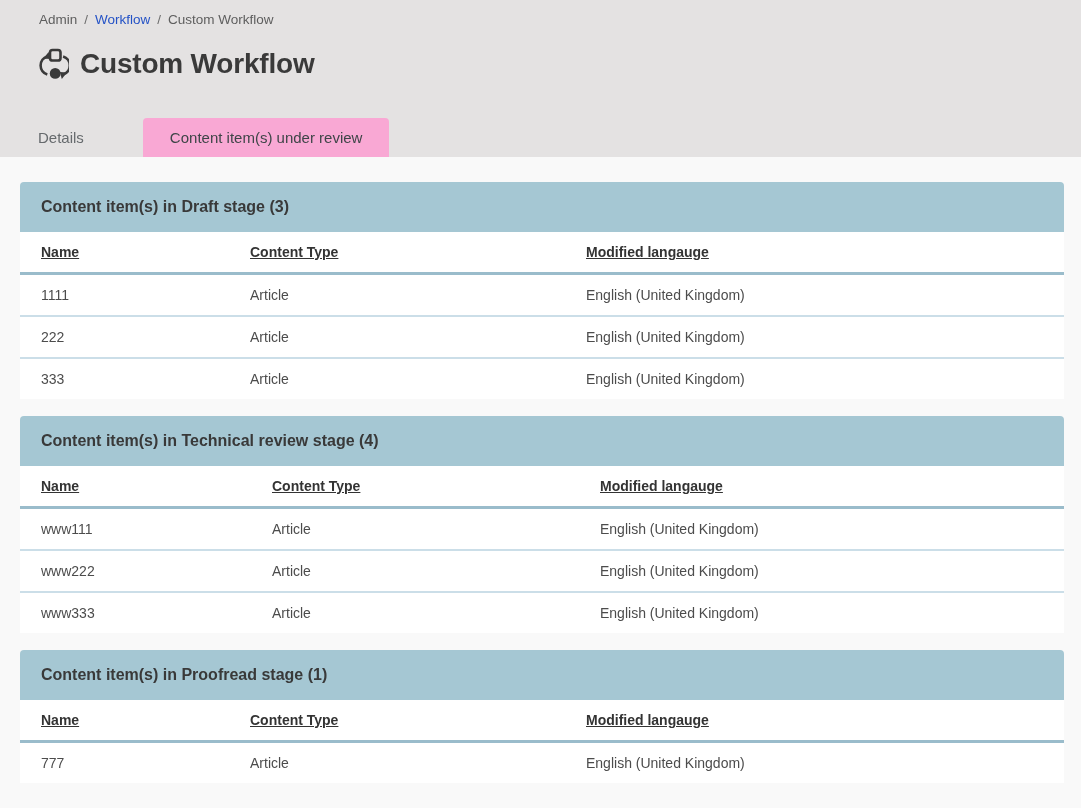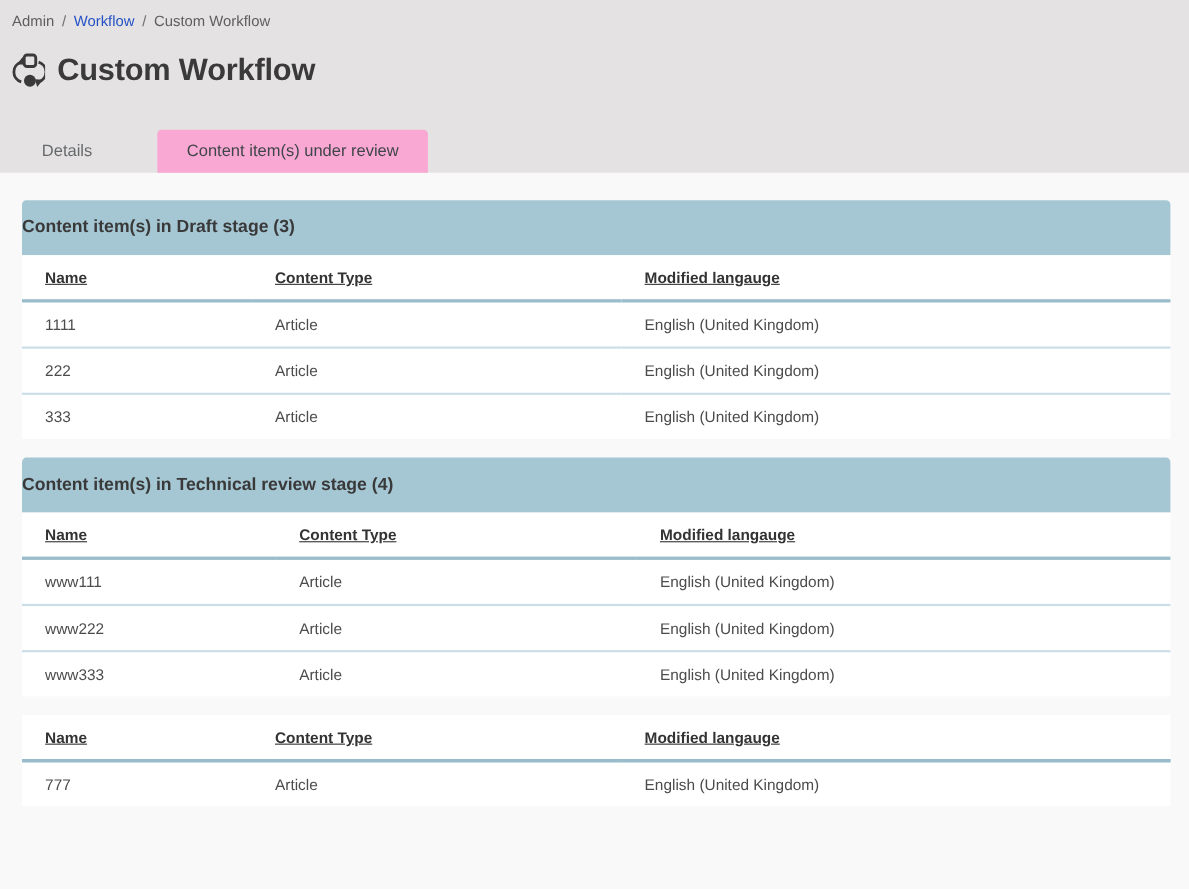--- a/index.html
+++ b/index.html
@@ -9,20 +9,21 @@
     overflow: hidden;
     background: #f9f9f9;
     font-family: "Liberation Sans", sans-serif;
     color: #4c4c4c;
   }
   
   .top-area {
     position: relative;
     width: 100%; height: 157px;
     background: #e4e2e2;
+    padding-left: 28px;
   }
   .breadcrumb {
     padding: 12px 0 0 11px;
     font-size: 13.5px;
     color: #5e5e5e;
   }
   .breadcrumb .sep { margin: 0 7px; color: #6e6e6e; }
   .breadcrumb .link {
     color: #2452c6;
     text-decoration: none;
@@ -74,20 +75,21 @@
     height: 651px;
     padding: 25px 17px 0 20px;
     background: #f9f9f9;
   }
   .section { margin-bottom: 17px; }
   .section-header {
     background: #a5c7d3;
     border-radius: 4px 4px 0 0;
     height: 50px;
     line-height: 50px;
+    padding-left: 21px;
     font-size: 16px;
     font-weight: 700;
     color: #393939;
   }
   table.stage-table {
     width: 100%;
     border-collapse: collapse;
     background: #ffffff;
     font-size: 14px;
     table-layout: fixed;
@@ -208,20 +210,21 @@
   <tr>
     <td>www333</td>
     <td>Article</td>
     <td>English (United Kingdom)</td>
   </tr>
 </tbody>
     </table>
   </section>
 
   <section class="section">
+    <div class="section-header">Content item(s) in Proofread stage (1)</div>
     <table class="stage-table">
       <colgroup>
           <col class="c1">
           <col class="c2">
           <col class="c3">
         </colgroup>
       <thead>
         <tr>
           <th>Name</th>
           <th>Content Type</th>

